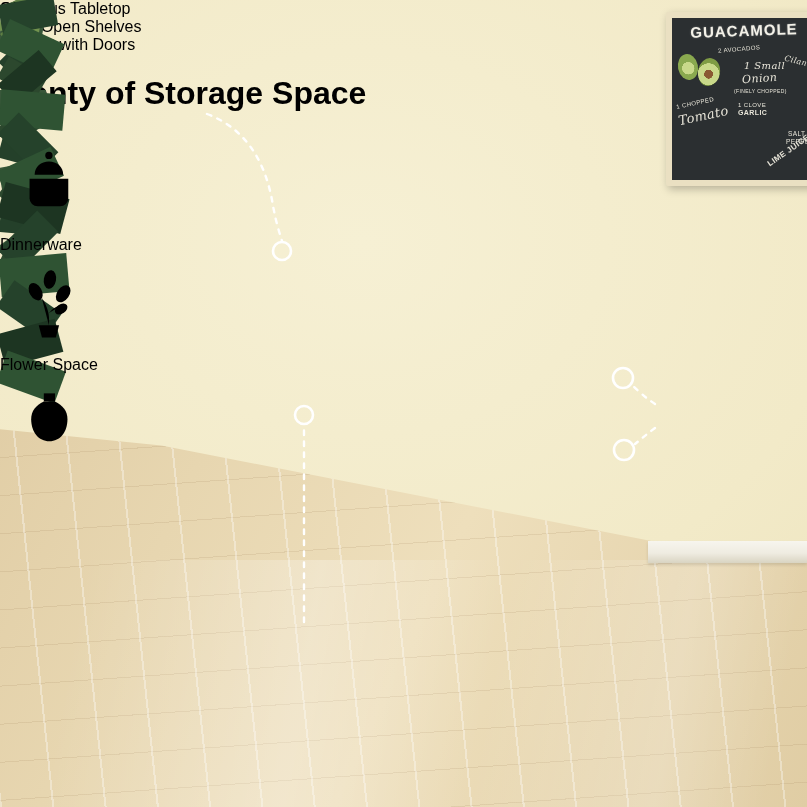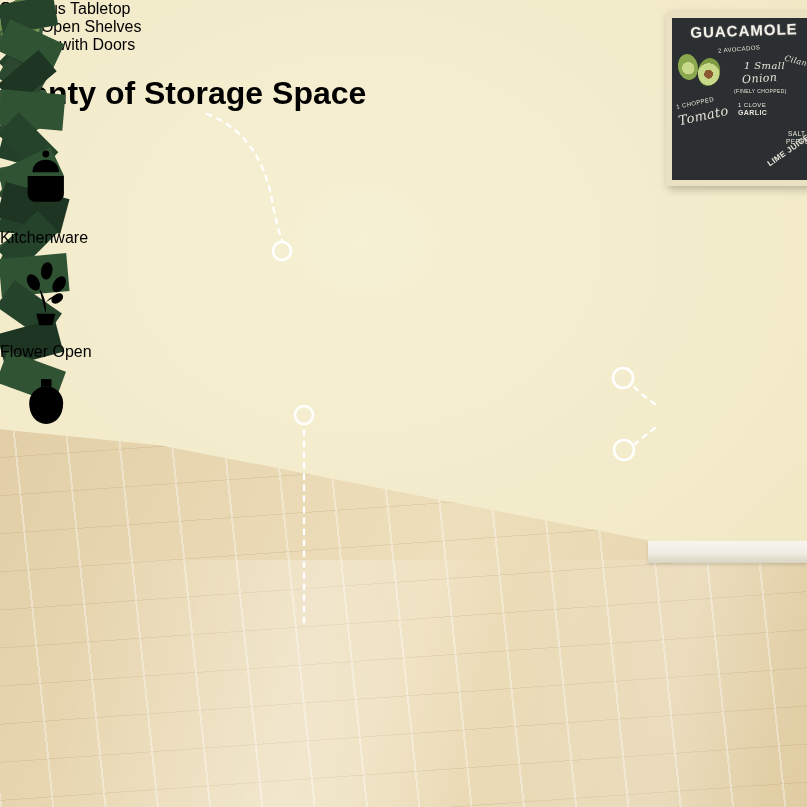--- a/index.html
+++ b/index.html
@@ -589,35 +589,35 @@
       <div class="ficon">
         <svg viewBox="0 0 48 48">
           <path d="M13 20h22"></path>
           <path d="M17 20c0-4 3.2-6.5 7-6.5s7 2.5 7 6.5"></path>
           <circle cx="24" cy="10.5" r="1.8"></circle>
           <path d="M14.5 22v9.5a4 4 0 0 0 4 4h11a4 4 0 0 0 4-4V22"></path>
           <path d="M14.5 24.5h-3.2M33.5 24.5h3.2"></path>
           <path d="M30.5 25.5v6"></path>
         </svg>
       </div>
-      <div class="flabel">Kitchenware</div>
+      <div class="flabel">Dinnerware</div>
     </div>
     <div class="feature">
       <div class="ficon">
         <svg viewBox="0 0 48 48">
           <path d="M19 35h10l-1.6 6h-6.8z"></path>
           <path d="M24 35c.5-6-1-9.5-3.5-13.5"></path>
           <path d="M24 29c2-2.5 4-3.5 6.5-4"></path>
           <ellipse cx="17.5" cy="18.5" rx="3" ry="4.6" transform="rotate(-30 17.5 18.5)"></ellipse>
           <ellipse cx="24.5" cy="12.5" rx="3" ry="4.6" transform="rotate(10 24.5 12.5)"></ellipse>
           <ellipse cx="31" cy="19.5" rx="3" ry="4.6" transform="rotate(35 31 19.5)"></ellipse>
           <ellipse cx="30" cy="27" rx="2.3" ry="3.4" transform="rotate(55 30 27)"></ellipse>
         </svg>
       </div>
-      <div class="flabel">Flower Open</div>
+      <div class="flabel">Flower Space</div>
     </div>
     <div class="feature">
       <div class="ficon">
         <svg viewBox="0 0 48 48">
           <path d="M21.5 9.5h5.5v4h-5.5z"></path>
           <path d="M21.5 13.5c-4 1.8-6.2 4.8-6.2 8.7 0 6.2 3.6 10.8 8.9 10.8s8.9-4.6 8.9-10.8c0-3.9-2.2-6.9-6.2-8.7"></path>
           <path d="M17.5 18h3M16.5 22h2.6M17 26h2.6M18.5 30h2.6"></path>
         </svg>
       </div>
 

